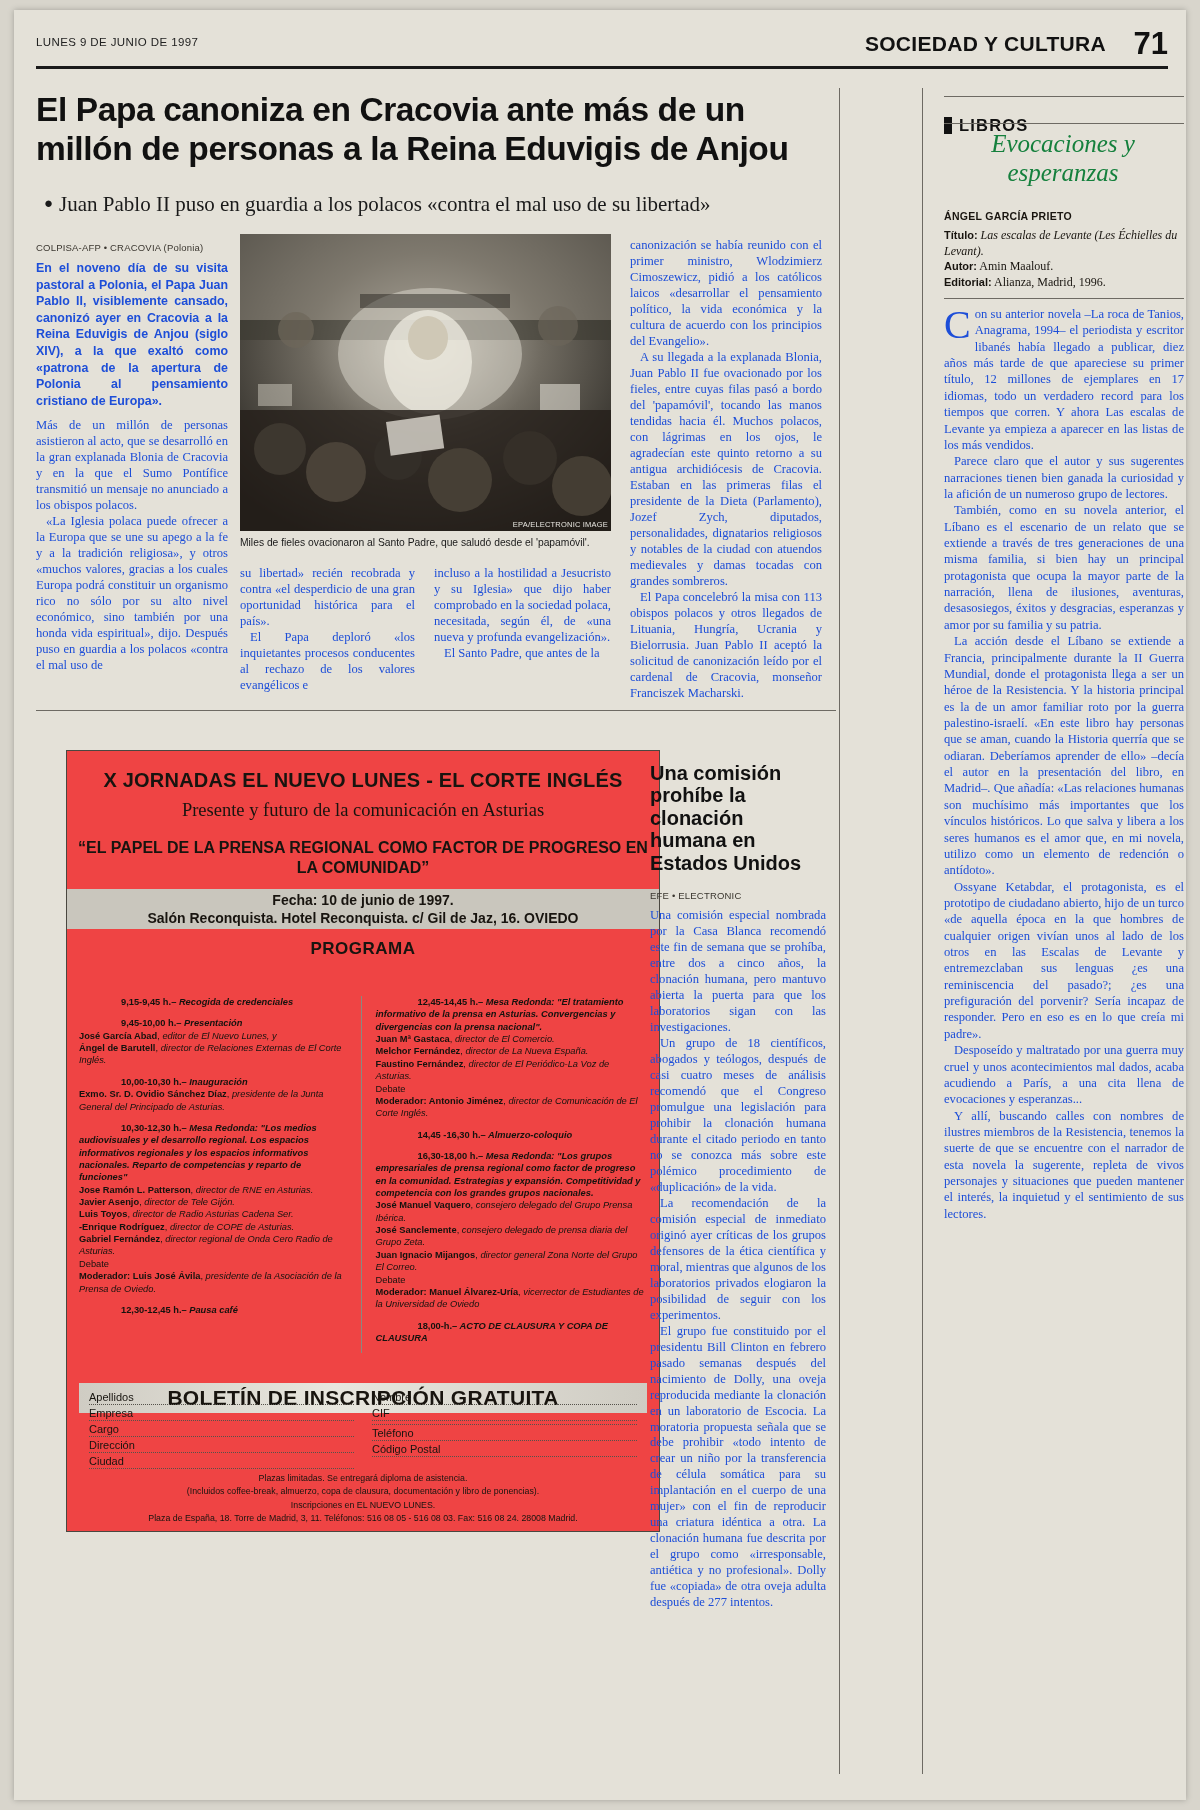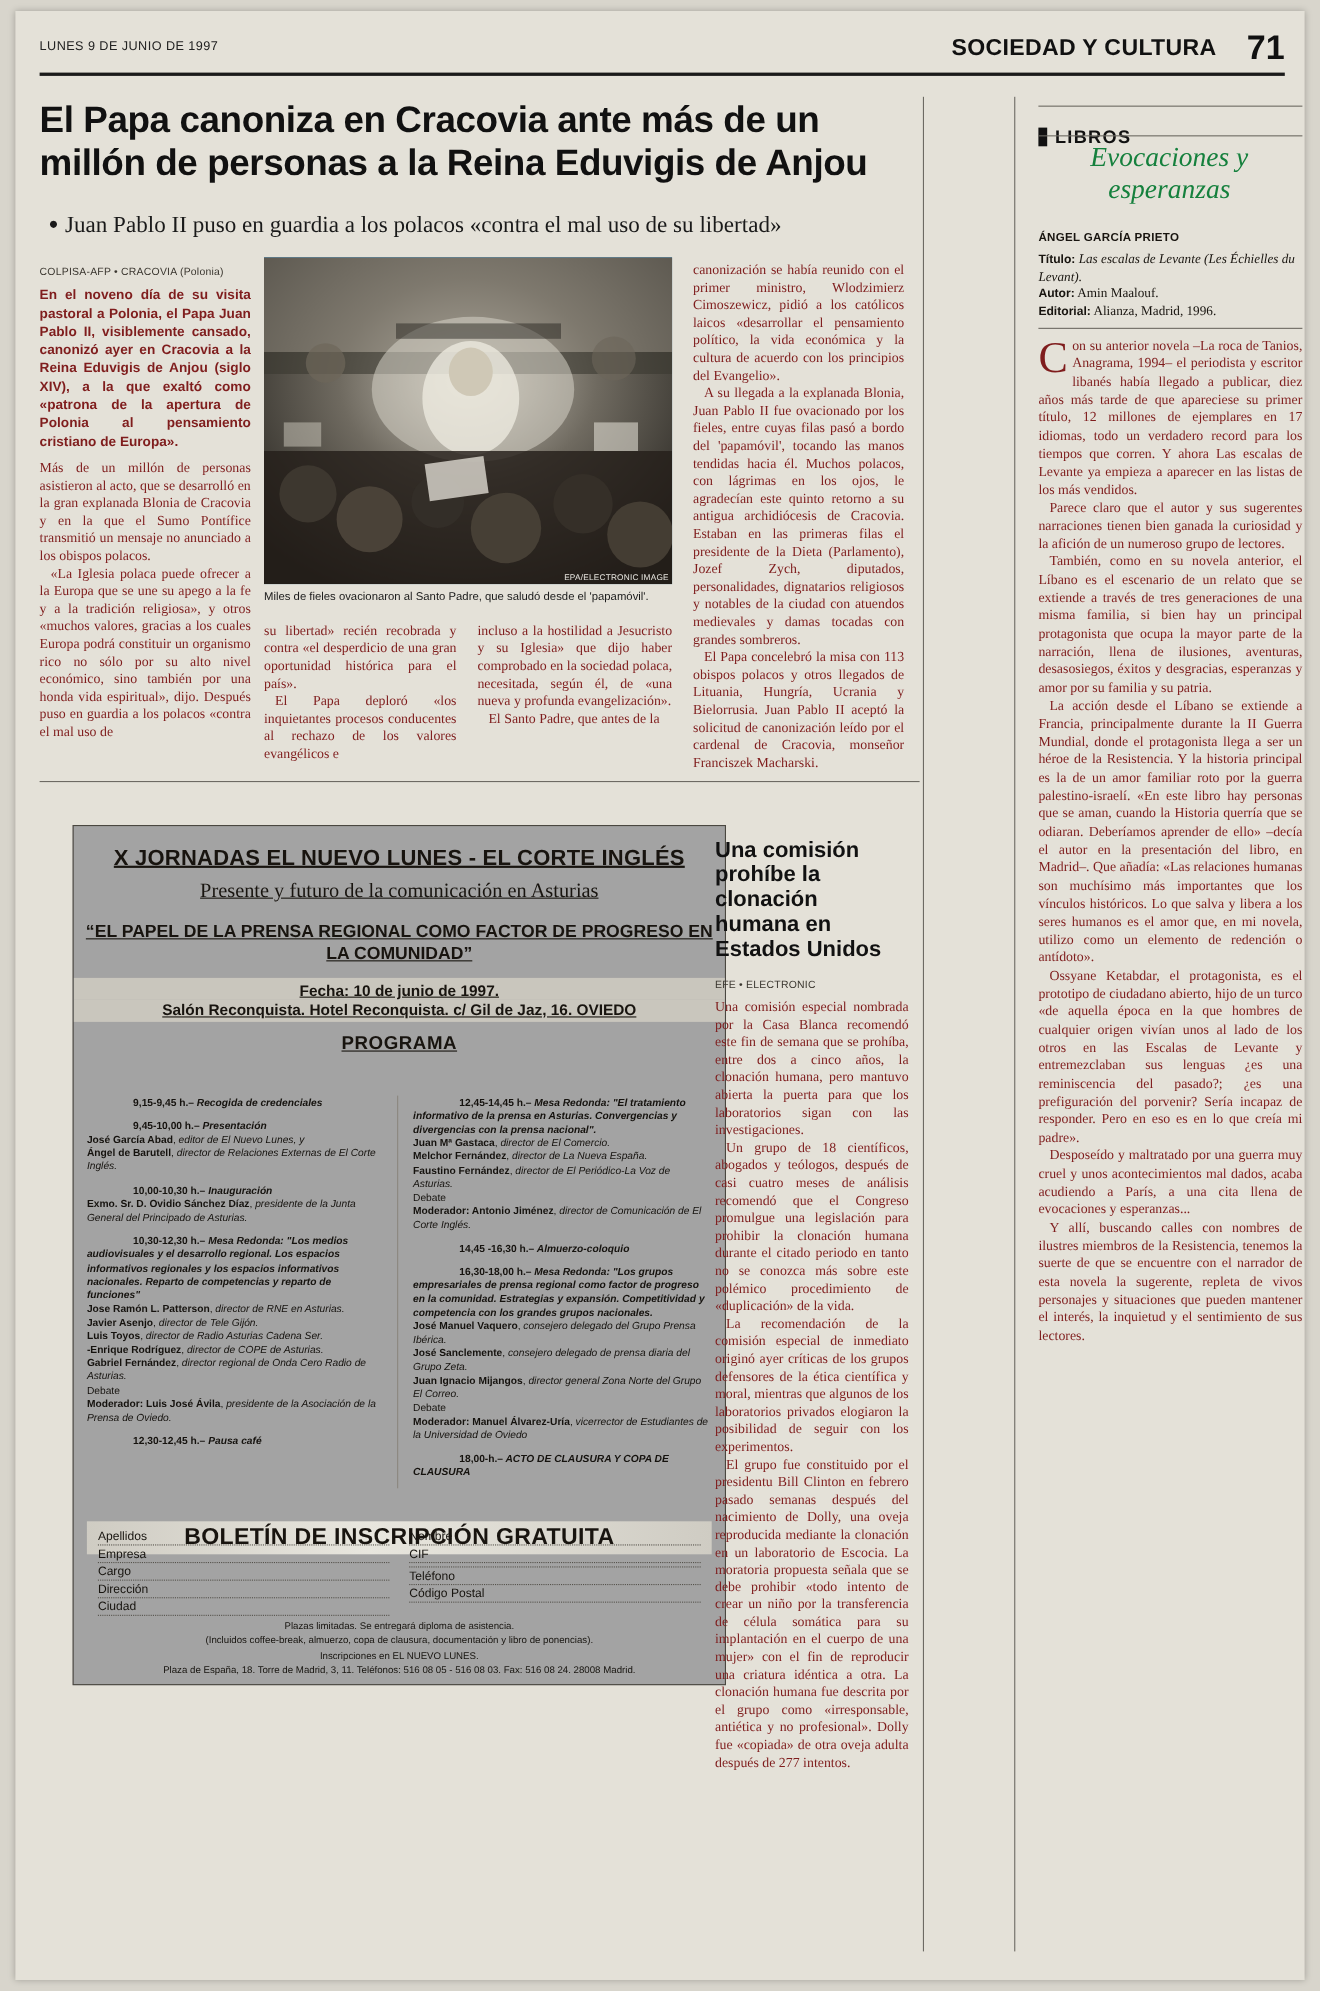--- a/index.html
+++ b/index.html
@@ -93,21 +93,21 @@
     font-family: "Liberation Sans", sans-serif;
     font-size: 9.5px;
     color: #3a362f;
     letter-spacing: .2px;
   }
   .col {
     position: absolute;
     text-align: justify;
     font-size: 12.6px;
     line-height: 1.27;
-    color: #7f1d1d;
+    color: #1d4ed8;
     hyphens: auto;
   }
   .col p { margin: 0 0 0 0; text-indent: 10px; }
   .col p:first-child { text-indent: 0; }
   .lead {
     font-family: "Liberation Sans", sans-serif;
     font-weight: bold;
     font-size: 12.4px;
     line-height: 1.34;
     text-align: justify;
@@ -135,23 +135,22 @@
     font-family: "Liberation Sans", sans-serif;
     font-size: 10.3px;
     color: #1a1a1a;
   }
   
   .adbox {
     position: absolute;
     left: 52px; top: 740px;
     width: 592px; height: 780px;
     border: 1px solid #4a4740;
-    background: #a3a3a3;
+    background: #ef4444;
     overflow: hidden;
-    text-decoration: underline;
   }
   .ad-t1 {
     text-align: center;
     font-family: "Liberation Sans", sans-serif;
     font-weight: bold;
     font-size: 20px;
     margin-top: 18px;
     letter-spacing: .2px;
   }
   .ad-t2 {

